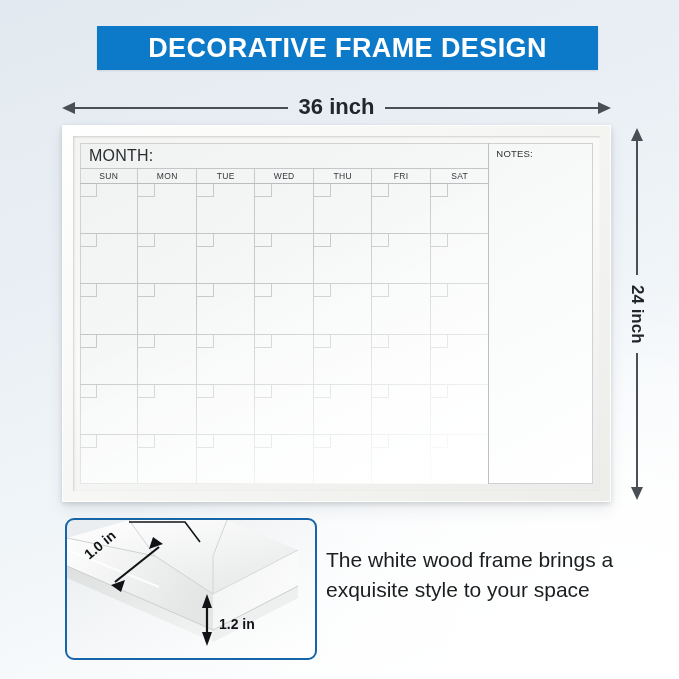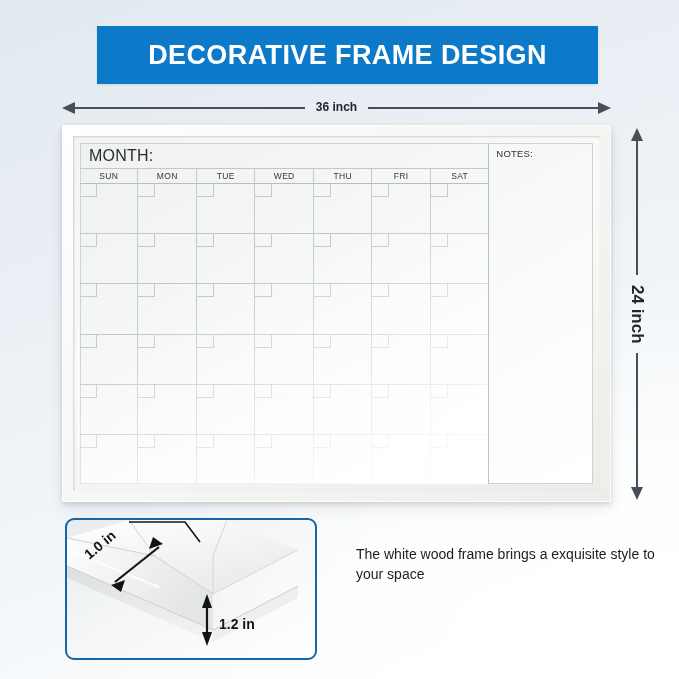--- a/index.html
+++ b/index.html
@@ -22,21 +22,21 @@
       radial-gradient(120% 90% at 88% 96%, #ffffff 0%, rgba(255,255,255,0.75) 28%, rgba(255,255,255,0) 62%),
       linear-gradient(160deg, #e2e9f0 0%, #e9eff4 32%, #f2f6f9 62%, #fbfcfd 85%, #ffffff 100%);
   }
 
   
   .banner {
     position: absolute;
     left: 97px;
     top: 26px;
     width: 501px;
-    height: 58px;
+    height: 44px;
     background: #0c7ac9;
     display: flex;
     align-items: center;
     justify-content: center;
     box-shadow: 0 1px 2px rgba(0,0,0,0.10);
   }
   .banner-title {
     color: #ffffff;
     font-size: 27px;
     font-weight: bold;
@@ -55,21 +55,21 @@
     align-items: center;
   }
   .dim-h .line {
     flex: 1 1 auto;
     height: 2px;
     background: #4a4f55;
   }
   .dim-h .label {
     flex: 0 0 auto;
     padding: 0 11px;
-    font-size: 12px;
+    font-size: 22px;
     font-weight: bold;
     color: #22262b;
     white-space: nowrap;
     transform: translateY(-1px);
   }
   .arrow-l, .arrow-r {
     flex: 0 0 auto;
     width: 0;
     height: 0;
     border-top: 6px solid transparent;
@@ -269,24 +269,24 @@
     transform-origin: left top;
   }
   .lbl-07in {
     left: 152px;
     top: 96px;
   }
 
   
   .caption {
     position: absolute;
-    left: 356px;
+    left: 326px;
     top: 545px;
     width: 300px;
-    font-size: 14px;
+    font-size: 21px;
     line-height: 1.42;
     color: #1b1e20;
   }
 </style>
 </head>
 <body>
 
 <div id="page">
 
   <div class="banner">

